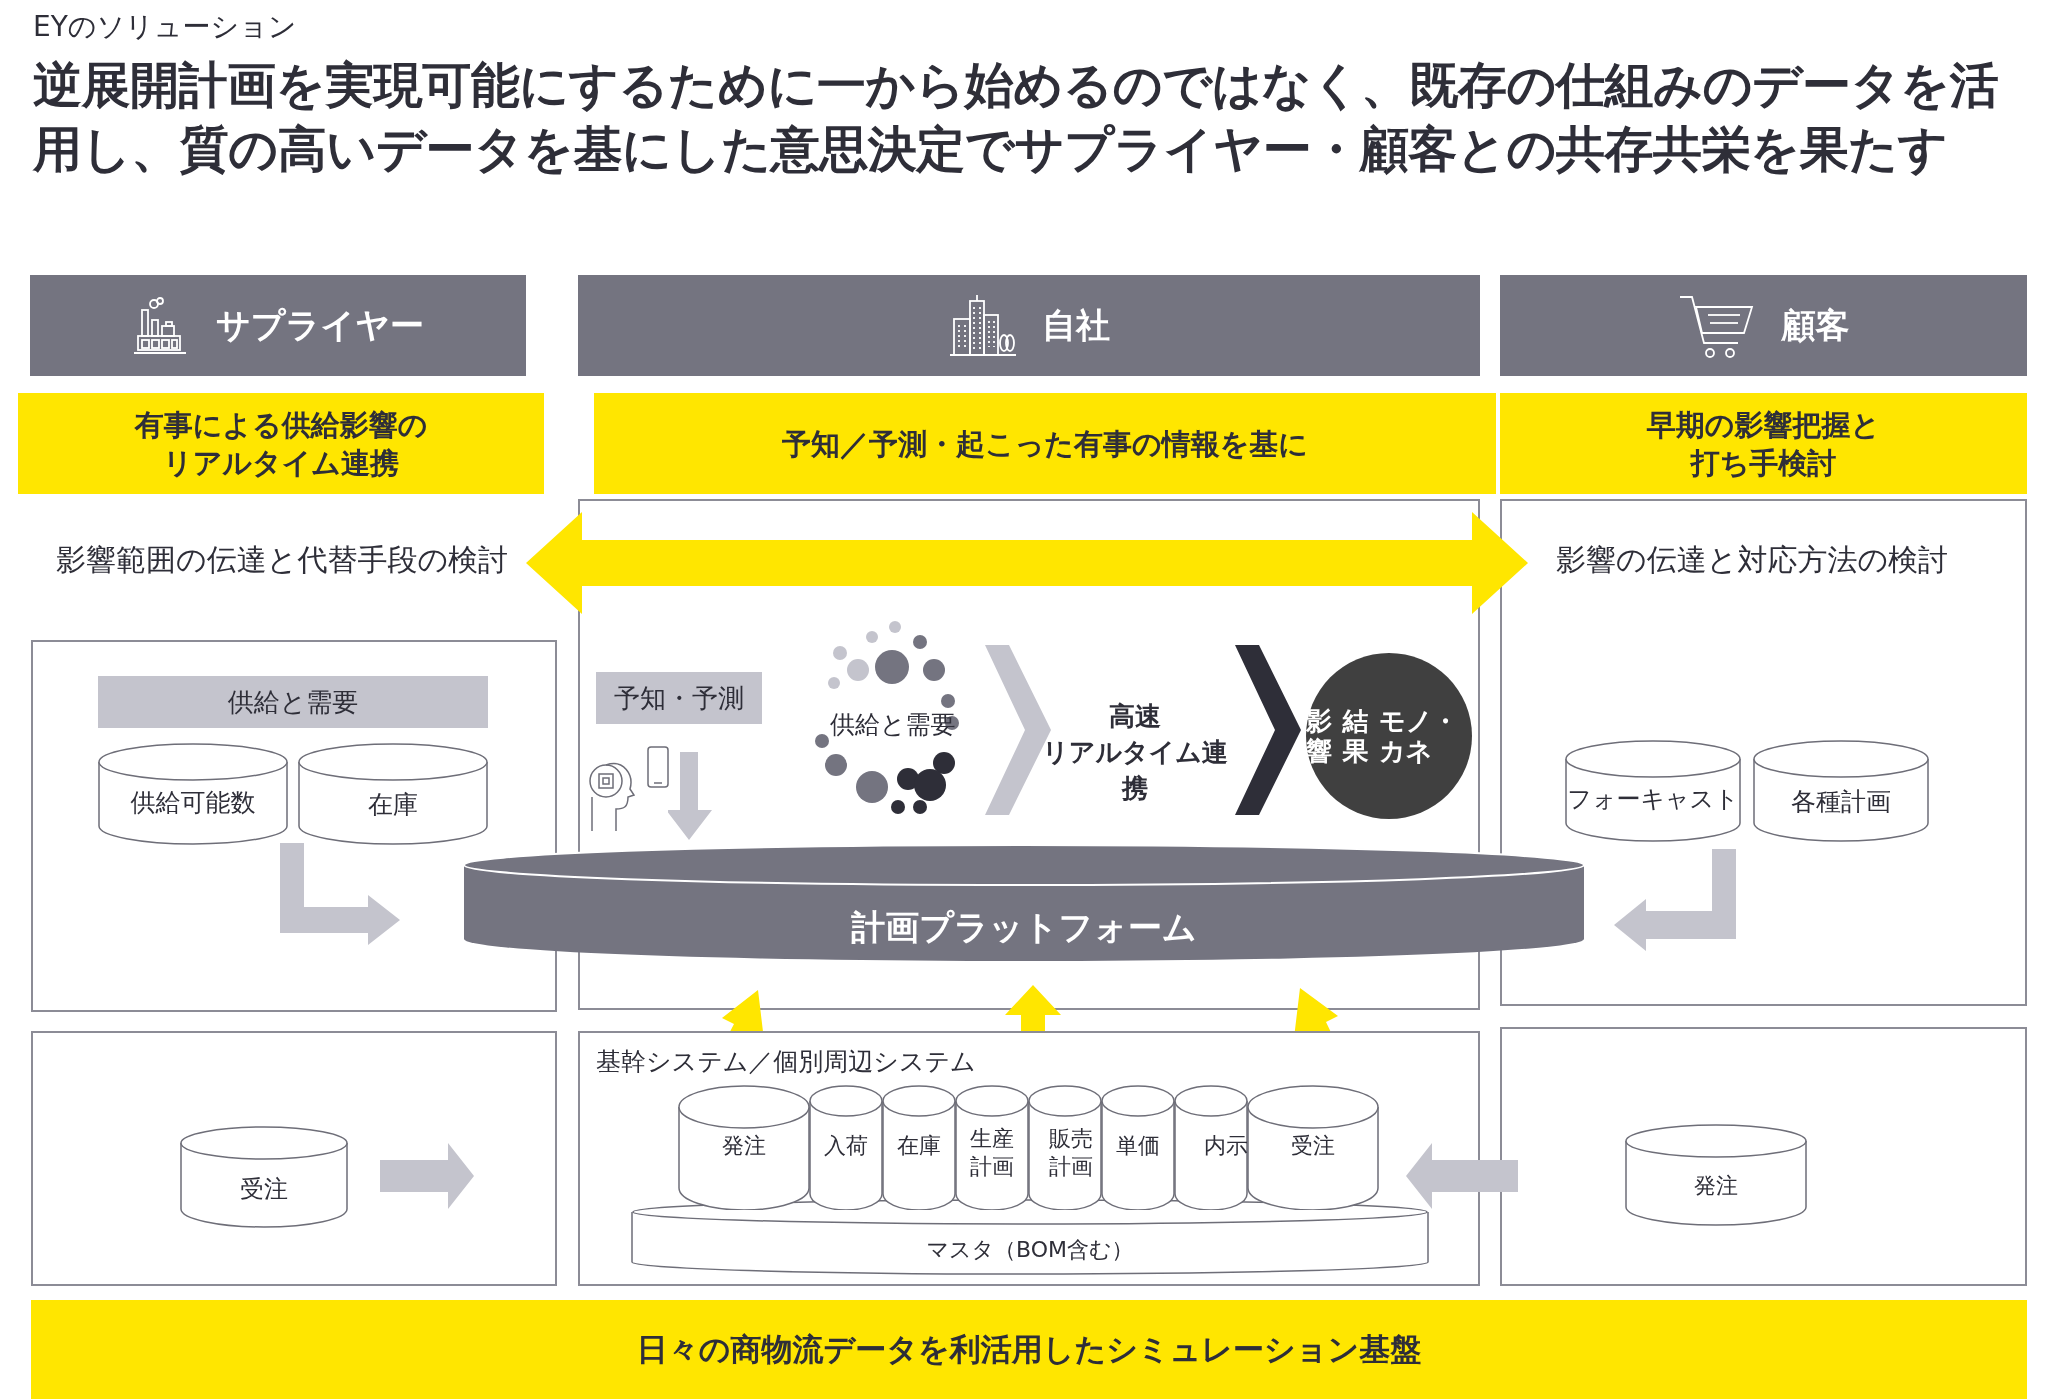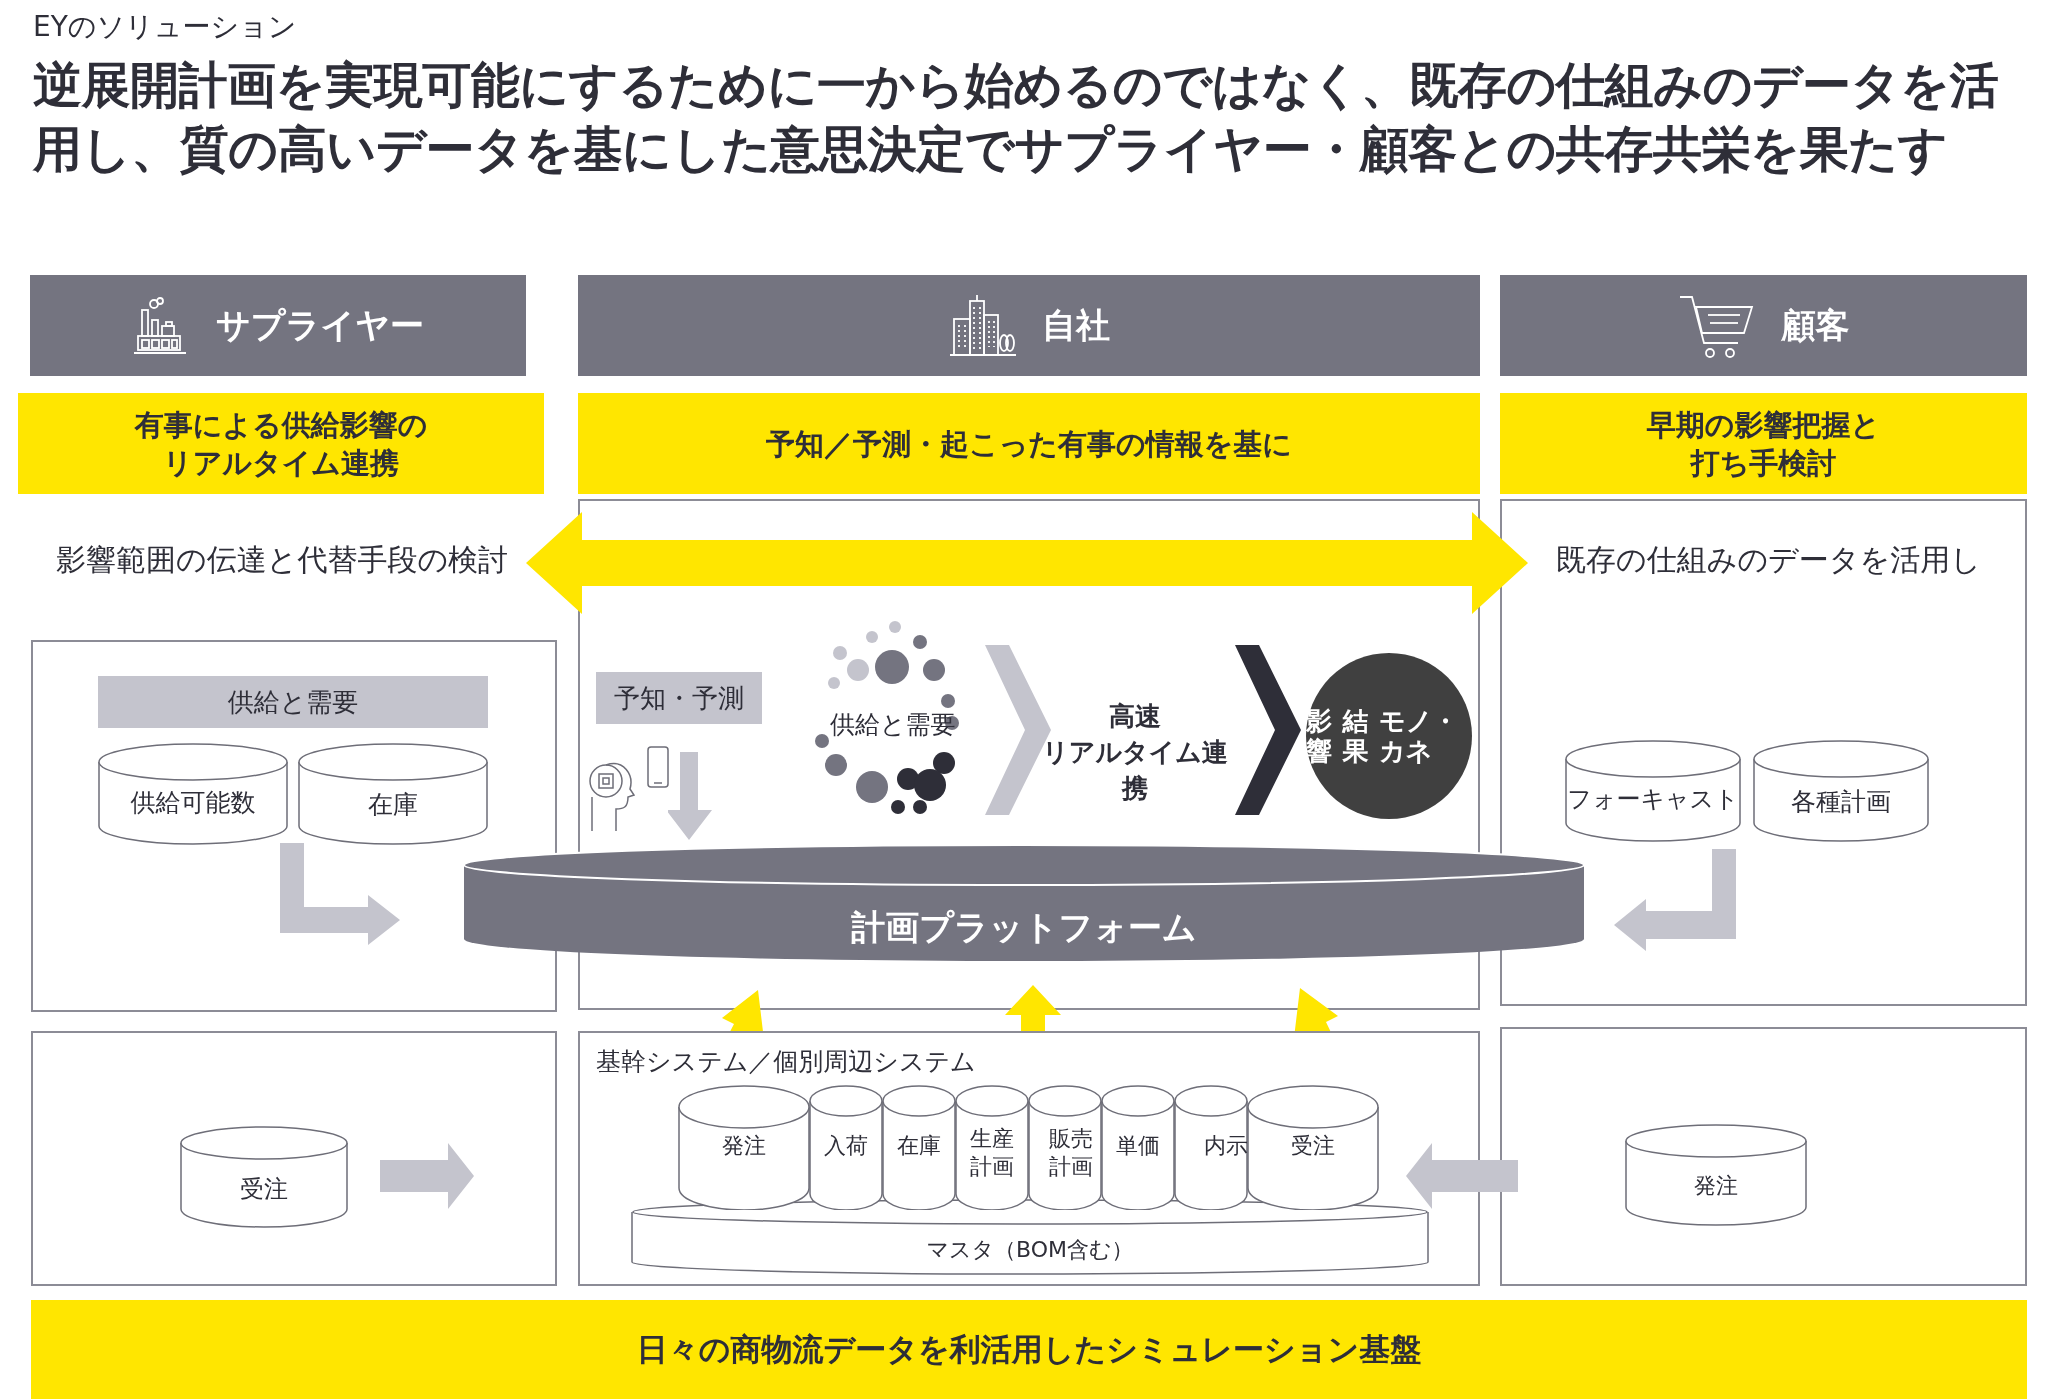--- a/index.html
+++ b/index.html
@@ -71,38 +71,38 @@
   </svg>
   <span>顧客</span>
 </div>
 
 <div class="abs band" style="left:18px;width:526px;">
   <div>
       <div>有事による供給影響の</div>
       <div>リアルタイム連携</div>
     </div>
 </div>
-<div class="abs band" style="left:578px;width:902px;">
+<div class="abs band" style="left:594px;width:902px;">
   <div>
       <div>予知／予測・起こった有事の情報を基に</div>
     </div>
 </div>
 <div class="abs band" style="left:1500px;width:527px;">
   <div>
       <div>早期の影響把握と</div>
       <div>打ち手検討</div>
     </div>
 </div>
 
 <div class="abs box" style="left:578px;top:499px;width:902px;height:511px;"></div>
 <div class="abs box" style="left:1500px;top:499px;width:527px;height:507px;"></div>
 <div class="abs box" style="left:31px;top:640px;width:526px;height:372px;"></div>
 
 <div class="abs txt-lg" style="left:56px;top:540px;">影響範囲の伝達と代替手段の検討</div>
-<div class="abs txt-lg" style="left:1556px;top:540px;">既存の仕組みのデータを活用し</div>
+<div class="abs txt-lg" style="left:1556px;top:540px;">影響の伝達と対応方法の検討</div>
 
 <svg class="abs" style="left:526px;top:512px;" width="1002" height="102" viewBox="0 0 1002 102">
   <polygon points="0,51 56,0 56,28 946,28 946,0 1002,51 946,102 946,74 56,74 56,102" fill="#ffe600"></polygon>
 </svg>
 
 <div class="abs graybar" style="left:98px;top:676px;width:390px;height:52px;">供給と需要</div>
 
 <div class="cyl" style="left:98px;top:742px;width:190px;height:104px;">
   <svg width="190" height="104" viewBox="0 0 190 104">
       <path d="M1,20 L1,84 A94,18 0 0 0 189,84 L189,20" fill="#fff" stroke="#6e6e78" stroke-width="1.5"></path>

